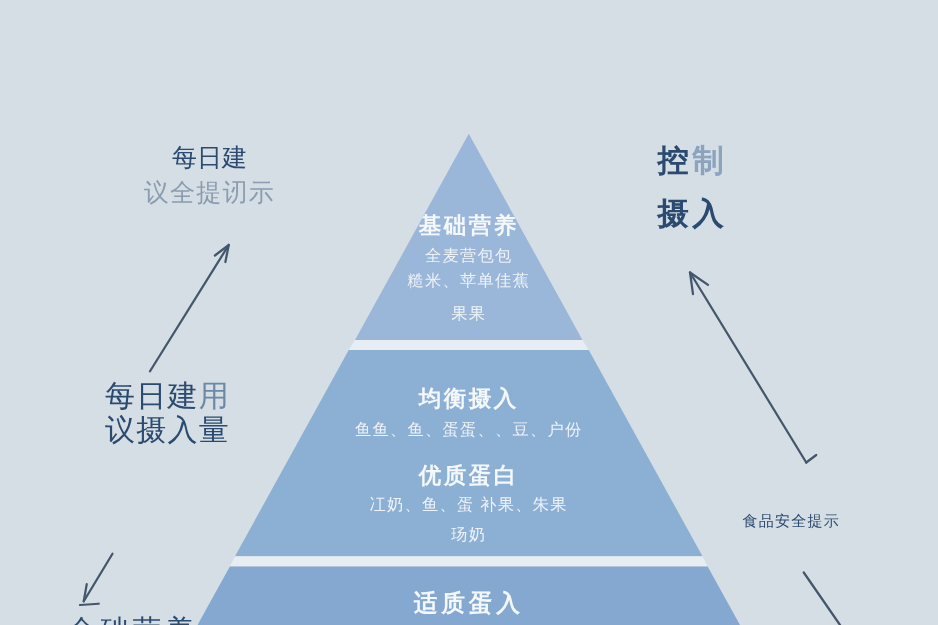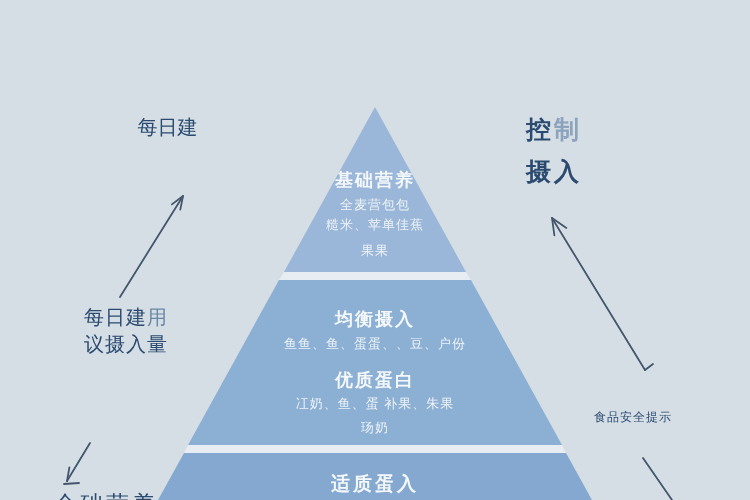--- a/index.html
+++ b/index.html
@@ -46,21 +46,21 @@
 
   
   .ann { color: #2b4a70; }
   .left-top {
     left: 90px; top: 113px; width: 155px;
     text-align: center; font-size: 20px; line-height: 28px; font-weight: 500;
   }
   .left-top .lt2 { color: #8a9cb0; letter-spacing: 1px; }
   .left-mid {
     left: 84px; top: 304px;
-    font-size: 20px; line-height: 27px; font-weight: 500; letter-spacing: 1px;
+    font-size: 24px; line-height: 27px; font-weight: 500; letter-spacing: 1px;
   }
   .left-mid .light { color: #6b88a6; }
   .left-bottom {
     left: 54px; top: 489px;
     font-size: 23px; font-weight: 500; letter-spacing: 3px; white-space: nowrap;
   }
   .right-top {
     left: 526px; top: 108px;
     font-size: 25px; font-weight: bold; line-height: 42px; letter-spacing: 3px;
   }
@@ -101,20 +101,21 @@
 <div class="divider div-2"></div>
 
 <div class="pyr-sec sec-bot">
   <div class="inner">
     <div class="pyr-title">适质蛋入</div>
   </div>
 </div>
 
 <div class="abs ann left-top">
   <div>每日建</div>
+  <div class="lt2">议全提讱示</div>
 </div>
 
 <div class="abs ann left-mid">
   <div><span>每日建</span><span class="light">用</span></div>
   <div>议摄入量</div>
 </div>
 
 <div class="abs ann left-bottom">全础营养</div>
 
 <div class="abs ann right-top">

